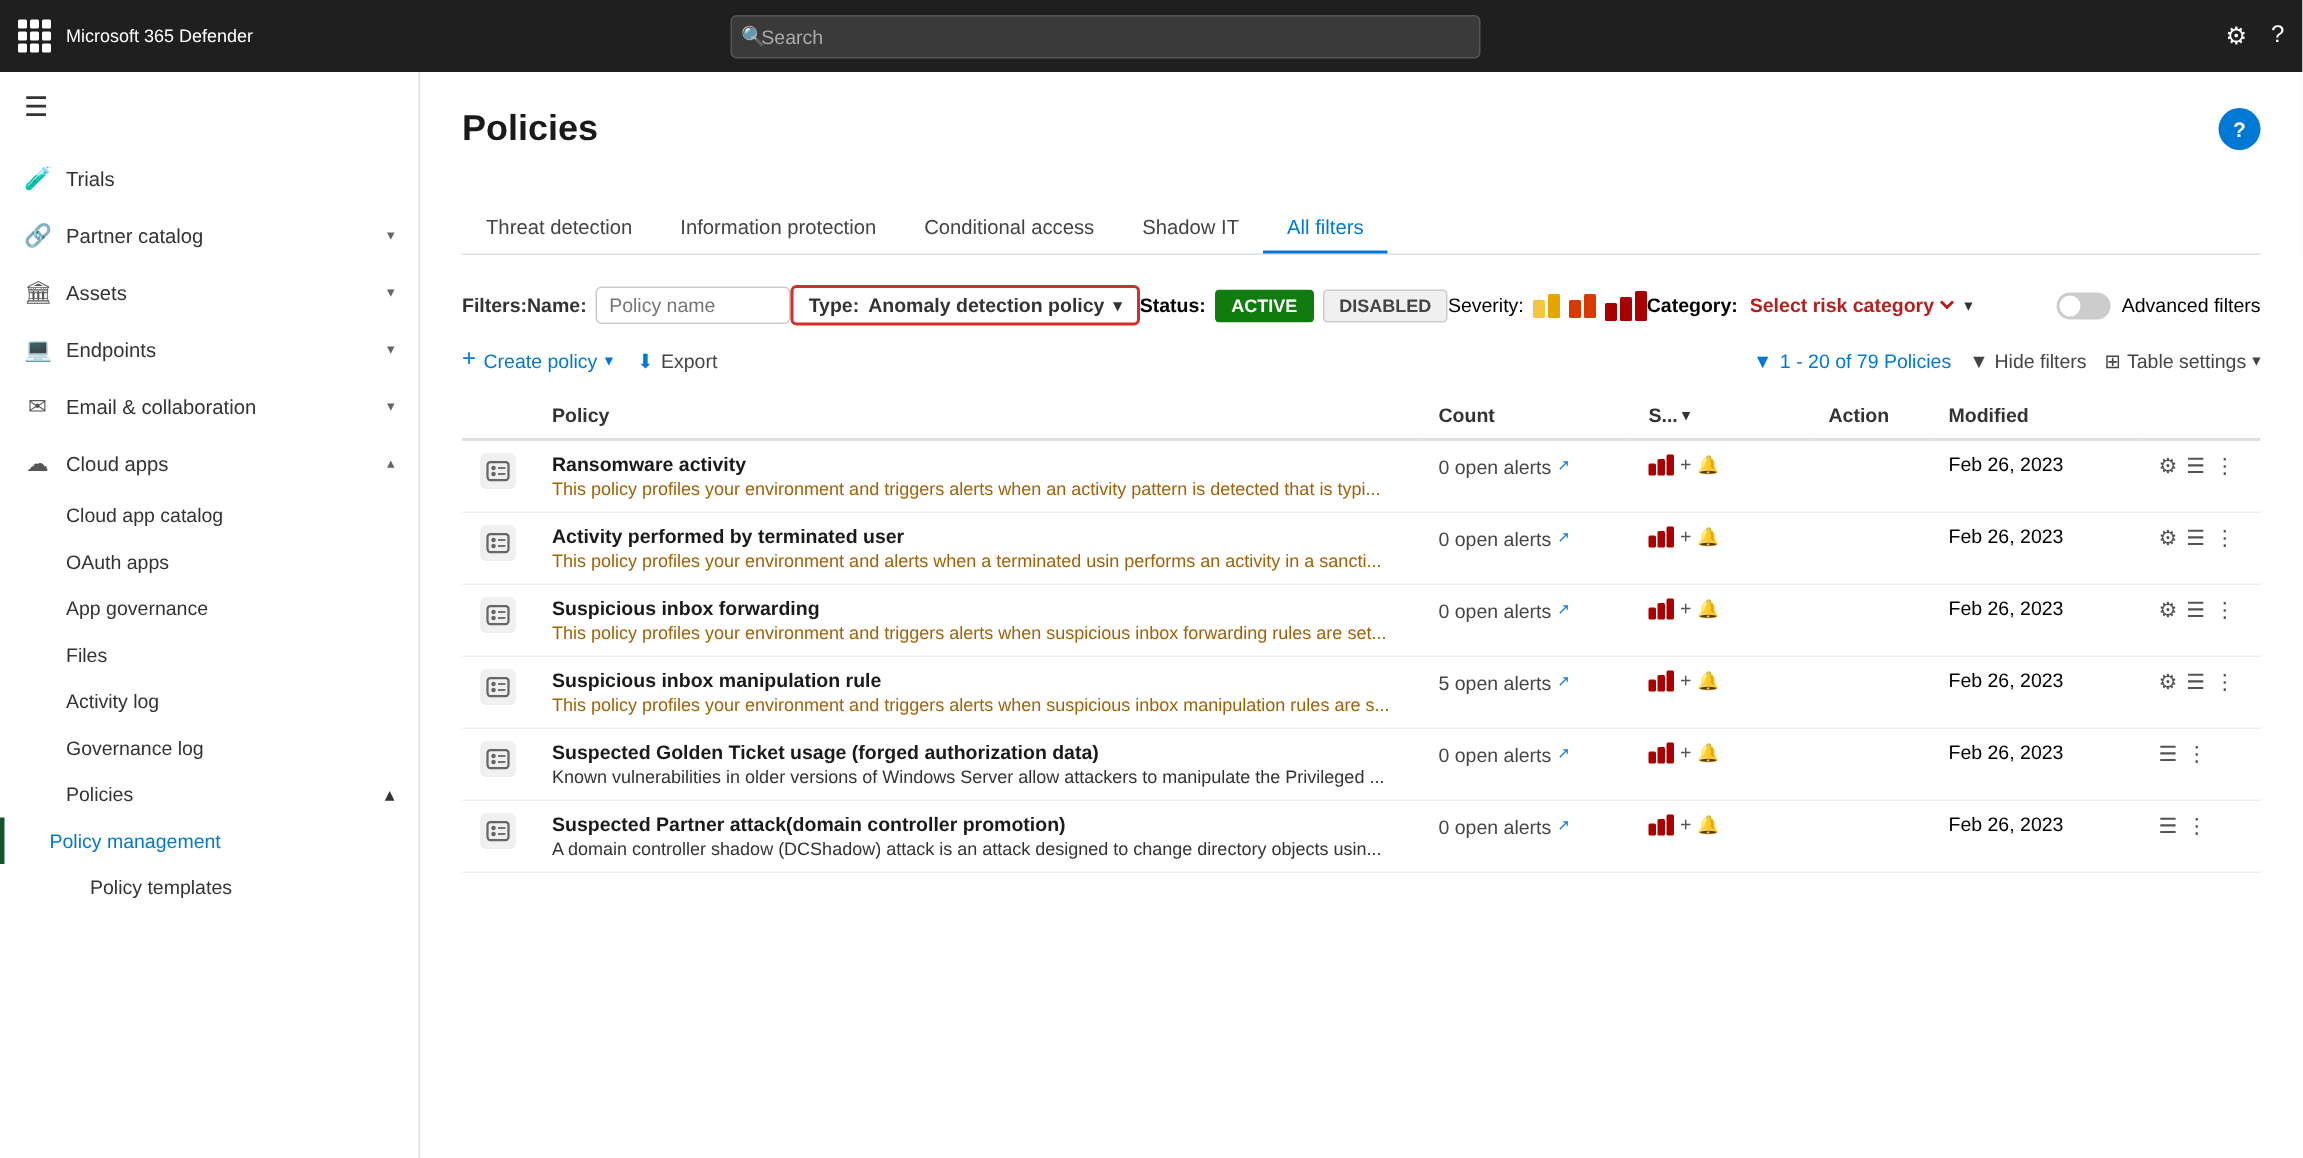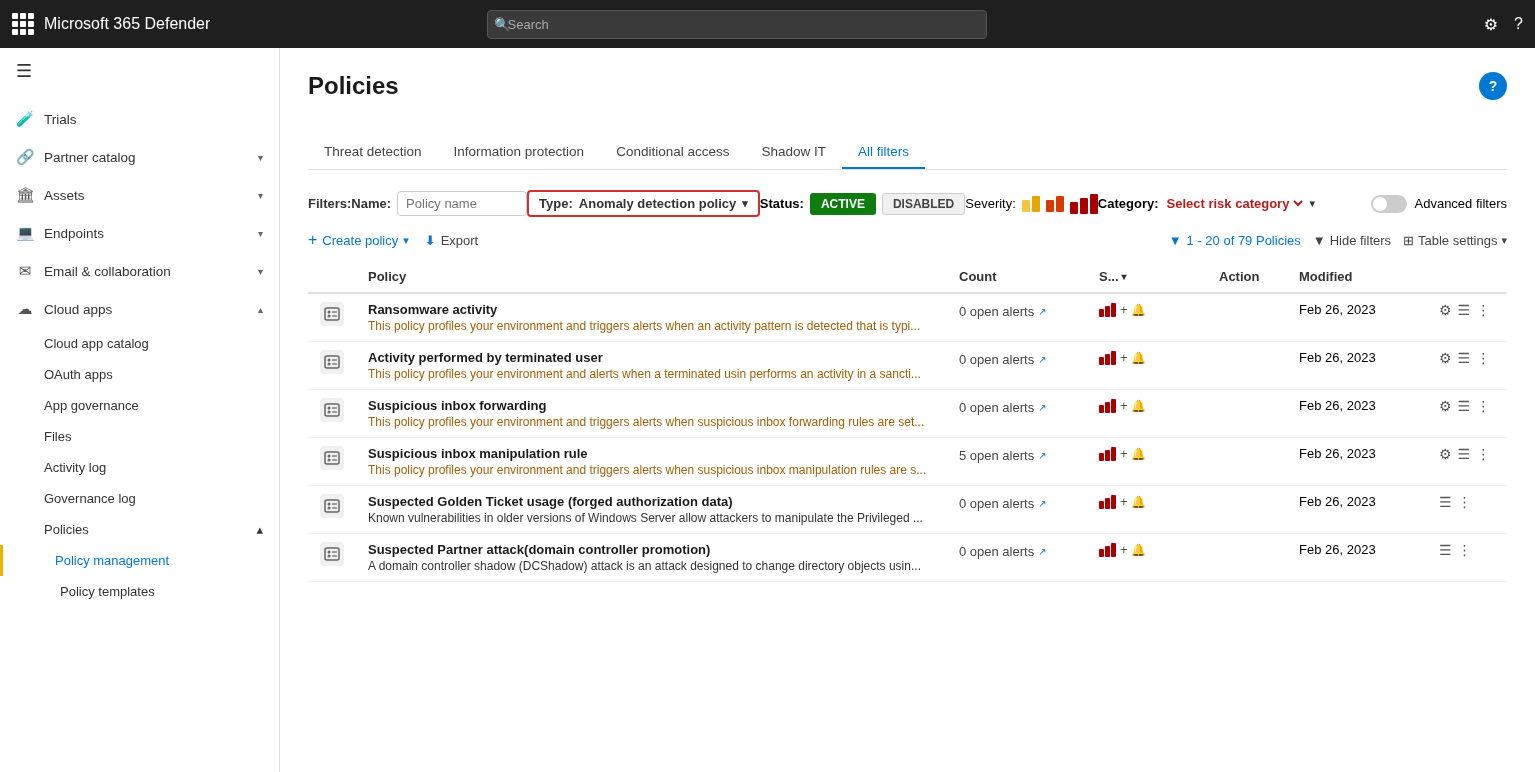--- a/index.html
+++ b/index.html
@@ -1,20 +1,20 @@
 <!DOCTYPE html>
 <html><head>
   <meta charset="utf-8">
   <style>
     * { box-sizing: border-box; margin: 0; padding: 0; }
     body { font-family: 'Segoe UI', Arial, sans-serif; font-size: 13px; background: #f3f2f1; display: flex; flex-direction: column; height: 100vh; overflow: hidden; }
 
     
     .topbar { background: #1f1f1f; height: 48px; display: flex; align-items: center; padding: 0 12px; gap: 12px; flex-shrink: 0; }
-    .topbar-logo { display: flex; align-items: center; gap: 10px; color: #fff; font-size: 16px; font-weight: 500; min-width: 220px; }
+    .topbar-logo { display: flex; align-items: center; gap: 10px; color: #fff; font-size: 12px; font-weight: 500; min-width: 220px; }
     .waffle-icon { display: grid; grid-template-columns: repeat(3,6px); gap: 2px; }
     .waffle-icon span { width: 6px; height: 6px; background: #fff; border-radius: 1px; }
     .search-bar { flex: 1; max-width: 500px; margin: 0 auto; position: relative; }
     .search-bar input { width: 100%; background: #3a3a3a; border: 1px solid #555; border-radius: 4px; color: #ccc; padding: 6px 12px 6px 20px; font-size: 13px; outline: none; }
     .search-bar input::placeholder { color: #aaa; }
     .search-icon-wrap { position: absolute; left: 8px; top: 50%; transform: translateY(-50%); color: #aaa; font-size: 13px; }
     .topbar-right { margin-left: auto; display: flex; align-items: center; gap: 16px; color: #fff; font-size: 16px; }
 
     
     .main-layout { display: flex; flex: 1; overflow: hidden; }
@@ -71,21 +71,21 @@
     .toolbar-right { margin-left: auto; display: flex; align-items: center; gap: 12px; font-size: 13px; color: #444; }
     .policy-count { display: flex; align-items: center; gap: 5px; color: #0078d4; font-weight: 500; }
 
     
     .policy-table { width: 100%; border-collapse: collapse; }
     .policy-table th { text-align: left; padding: 8px 12px; font-size: 13px; font-weight: 600; color: #333; border-bottom: 2px solid #e0e0e0; white-space: nowrap; }
     .policy-table td { padding: 8px 12px; vertical-align: top; border-bottom: 1px solid #f0f0f0; font-size: 13px; }
     .policy-name { font-weight: 600; color: #1a1a1a; font-size: 13px; }
     .policy-desc { color: #a16207; font-size: 12px; margin-top: 2px; white-space: nowrap; overflow: hidden; text-overflow: ellipsis; max-width: 560px; }
     .policy-desc.dark { color: #333; }
-    .count-cell { color: #444; font-size: 13px; display: flex; align-items: center; gap: 4px; white-space: nowrap; padding-top: 2px; }
+    .count-cell { color: #444; font-size: 13px; display: flex; gap: 4px; white-space: nowrap; padding-top: 2px; }
     .sev-indicators { display: flex; align-items: center; gap: 4px; }
     .sev-ind { display: flex; gap: 1px; align-items: flex-end; }
     .sev-ind span { width: 5px; border-radius: 1px; }
     .h1 { height: 8px; background: #a80000; }
     .h2 { height: 11px; background: #a80000; }
     .h3 { height: 14px; background: #a80000; }
     .bell-icon { font-size: 12px; color: #555; }
     .plus-icon { font-size: 13px; color: #555; cursor: pointer; }
     .action-icons { display: flex; align-items: center; gap: 6px; }
     .action-icon { color: #555; font-size: 14px; cursor: pointer; }
@@ -174,21 +174,21 @@
         <span>Activity log</span>
       </div>
       <div class="sidebar-sub-item">
         <span>Governance log</span>
       </div>
       <div class="sidebar-sub-item" style="display:flex;align-items:center;justify-content:space-between;">
         <span>Policies</span>
         <span class="chevron">▴</span>
       </div>
 
-      <div class="sidebar-sub-item active-sub" style="padding-left:52px; border-left: 3px solid #eab308; color: #0078d4;">
+      <div class="sidebar-sub-item active-sub" style="padding-left:30px; border-left: 3px solid #14532d; color: #0078d4;">
         <span>Policy management</span>
       </div>
       <div class="sidebar-sub-item" style="padding-left:60px;">
         <span>Policy templates</span>
       </div>
     </div>
   </div>
 
   <div class="content">
 

